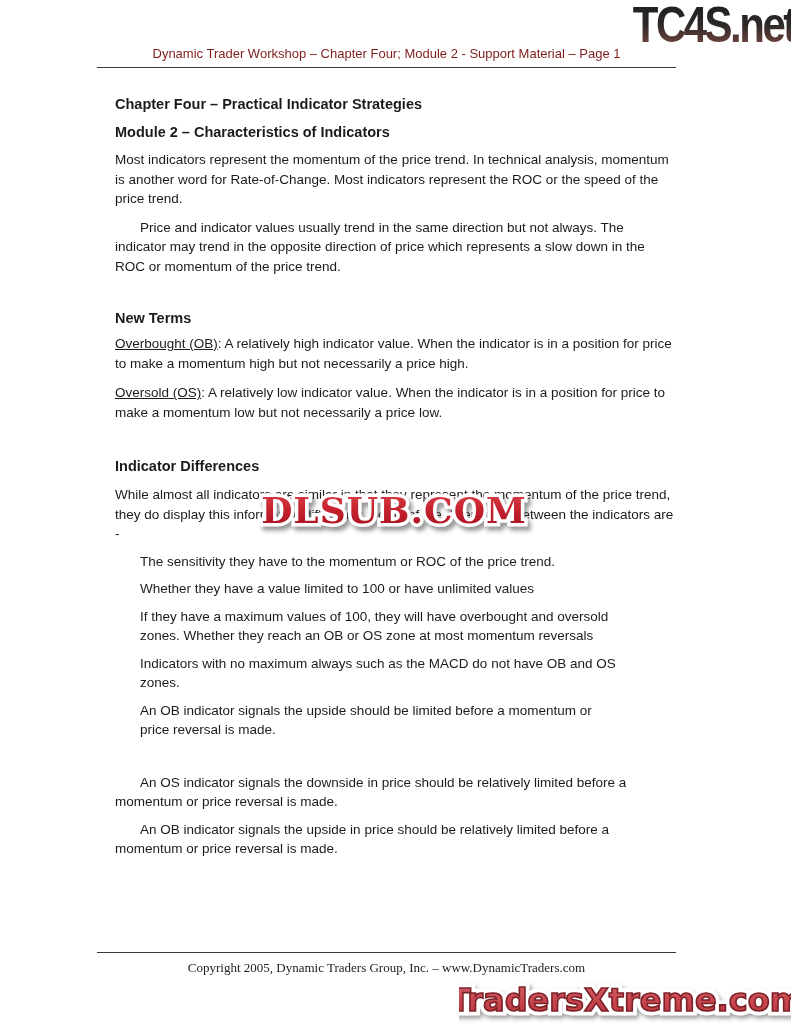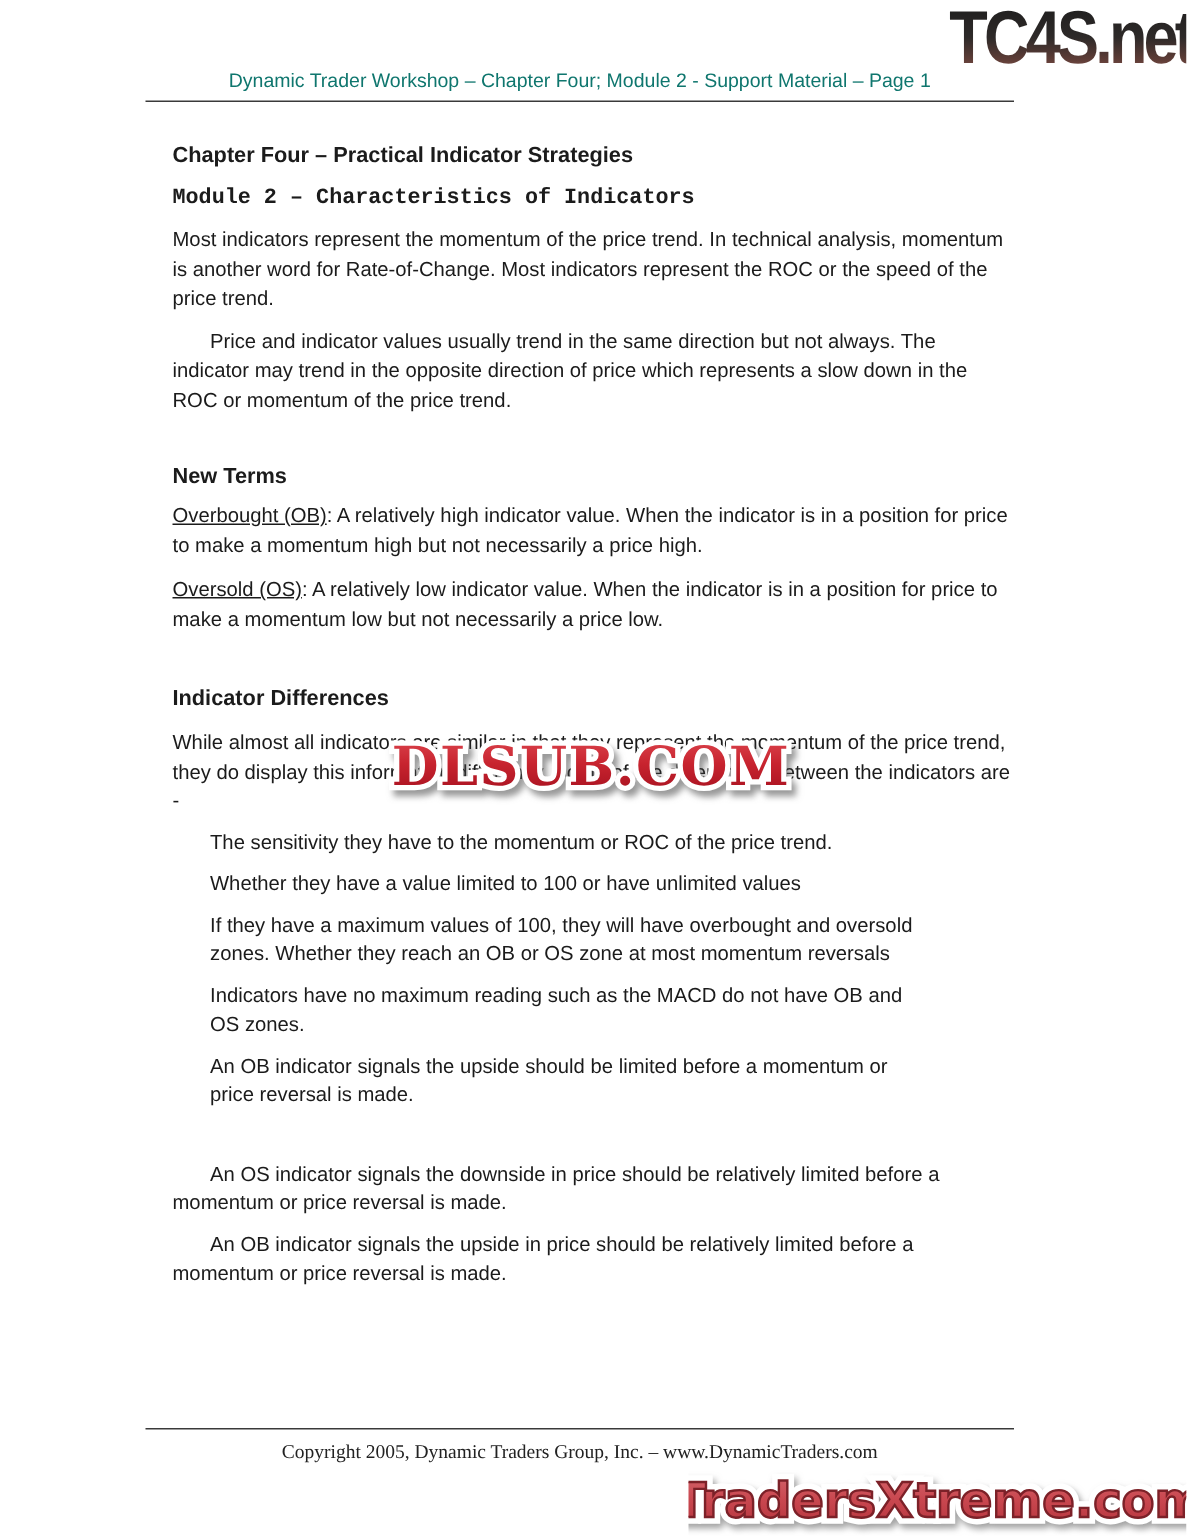--- a/index.html
+++ b/index.html
@@ -13,21 +13,21 @@
     background: #ffffff;
     overflow: hidden;
   }
 
   
   .header-text {
     position: absolute;
     top: 46px; left: 97px; width: 579px;
     text-align: center;
     font-size: 13px;
-    color: #0f766e;
+    color: #7f1d1d;
     white-space: nowrap;
   }
   .header-rule {
     position: absolute;
     top: 67px; left: 97px; width: 579px;
     border-top: 1px solid #3a3a3a;
   }
 
   
   .tc4s-logo {
@@ -48,21 +48,21 @@
 
   
   .content {
     position: absolute;
     top: 90px; left: 115px; width: 561px;
     font-size: 13.5px;
     line-height: 19.5px;
   }
   .h-title { font-size: 14.5px; font-weight: bold; line-height: 20px; }
   .chapter-title { margin-top: 4px; }
-  .module-title  { margin-top: 8px; font-family: Liberation Mono, monospace; }
+  .module-title  { margin-top: 8px; }
   .h-overview    { margin-top: 36px; }
   .h-newterms    { margin-top: 32px; }
   .h-differences { margin-top: 34px; position: relative; z-index: 1; }
 
   .p  { margin-top: 9px; }
   .p-first { margin-top: 8px; }
   .indent-first { text-indent: 25px; }
   .term-p { margin-top: 10px; }
   .term-p-first { margin-top: 6px; }
   .u { text-decoration: underline; }
@@ -121,21 +121,21 @@
     <p class="term-p term-p-first"><span class="u">Overbought (OB)</span><span>: A relatively high indicator value. When the indicator is in a position for price to make a momentum high but not necessarily a price high.</span></p>
     <p class="term-p"><span class="u">Oversold (OS)</span><span>: A relatively low indicator value. When the indicator is in a position for price to make a momentum low but not necessarily a price low.</span></p>
 
     <div class="h-title h-differences">Indicator Differences</div>
     <p class="p">While almost all indicators are similar in that they represent the momentum of the price trend, they do display this information differently. Some of the differences between the indicators are -</p>
 
     <div class="diff-list">
       <p class="diff-item">The sensitivity they have to the momentum or ROC of the price trend.</p>
       <p class="diff-item">Whether they have a value limited to 100 or have unlimited values</p>
       <p class="diff-item">If they have a maximum values of 100, they will have overbought and oversold zones. Whether they reach an OB or OS zone at most momentum reversals</p>
-      <p class="diff-item">Indicators have no maximum reading such as the MACD do not have OB and OS zones.</p>
+      <p class="diff-item">Indicators with no maximum always such as the MACD do not have OB and OS zones.</p>
       <p class="diff-item">An OB indicator signals the upside should be limited before a momentum or price reversal is made.</p>
     </div>
 
     <p class="closing-p closing-p-first indent-first">An OS indicator signals the downside in price should be relatively limited before a momentum or price reversal is made.</p>
     <p class="closing-p indent-first">An OB indicator signals the upside in price should be relatively limited before a momentum or price reversal is made.</p>
 
   </div>
 
   <div class="dlsub-stamp">
     <svg width="292" height="54" viewBox="0 0 292 54">

